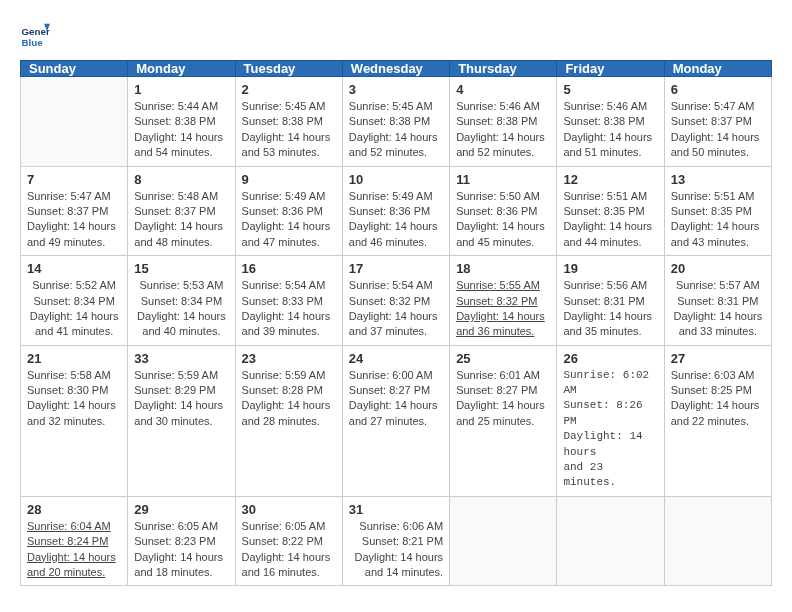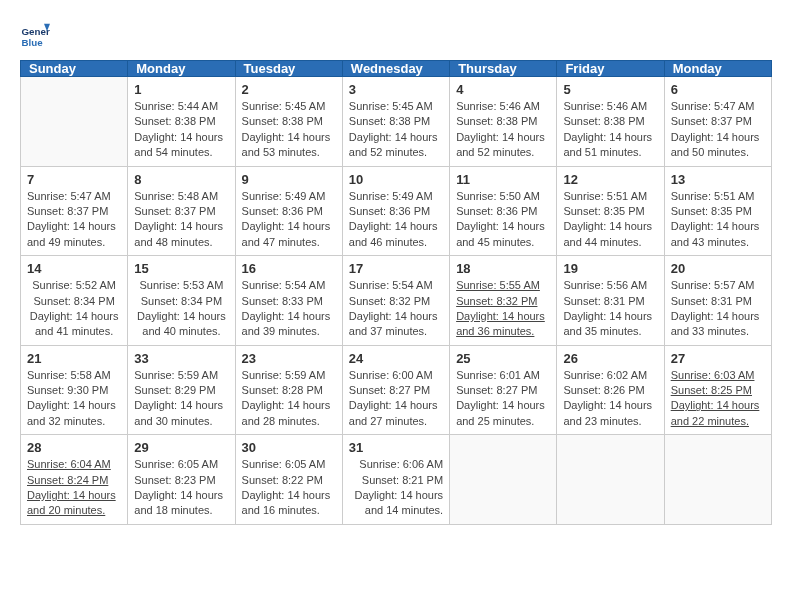--- a/index.html
+++ b/index.html
@@ -253,31 +253,31 @@
         </td>
         <td>
           <span class="day-number">19</span>
           <div class="day-info" style="white-space: pre-line;">Sunrise: 5:56 AM
 Sunset: 8:31 PM
 Daylight: 14 hours
 and 35 minutes.</div>
         </td>
         <td>
           <span class="day-number">20</span>
-          <div class="day-info" style="white-space: pre-line;">Sunrise: 5:57 AM
+          <div class="day-info" style="white-space: pre-line; text-align: center;">Sunrise: 5:57 AM
 Sunset: 8:31 PM
 Daylight: 14 hours
 and 33 minutes.</div>
         </td>
       </tr>
       <tr>
         <td>
           <span class="day-number">21</span>
           <div class="day-info" style="white-space: pre-line;">Sunrise: 5:58 AM
-Sunset: 9:30 PM
+Sunset: 8:30 PM
 Daylight: 14 hours
 and 32 minutes.</div>
         </td>
         <td>
           <span class="day-number">33</span>
           <div class="day-info" style="white-space: pre-line;">Sunrise: 5:59 AM
 Sunset: 8:29 PM
 Daylight: 14 hours
 and 30 minutes.</div>
         </td>
@@ -297,28 +297,28 @@
         </td>
         <td>
           <span class="day-number">25</span>
           <div class="day-info" style="white-space: pre-line;">Sunrise: 6:01 AM
 Sunset: 8:27 PM
 Daylight: 14 hours
 and 25 minutes.</div>
         </td>
         <td>
           <span class="day-number">26</span>
-          <div class="day-info" style="white-space: pre-line;">Sunrise: 6:02 AM
+          <div class="day-info" style="white-space: pre-line; font-family: Liberation Mono, monospace;">Sunrise: 6:02 AM
 Sunset: 8:26 PM
 Daylight: 14 hours
 and 23 minutes.</div>
         </td>
         <td>
           <span class="day-number">27</span>
-          <div class="day-info" style="white-space: pre-line; text-decoration: underline;">Sunrise: 6:03 AM
+          <div class="day-info" style="white-space: pre-line;">Sunrise: 6:03 AM
 Sunset: 8:25 PM
 Daylight: 14 hours
 and 22 minutes.</div>
         </td>
       </tr>
       <tr>
         <td>
           <span class="day-number">28</span>
           <div class="day-info" style="white-space: pre-line; text-decoration: underline;">Sunrise: 6:04 AM
 Sunset: 8:24 PM

